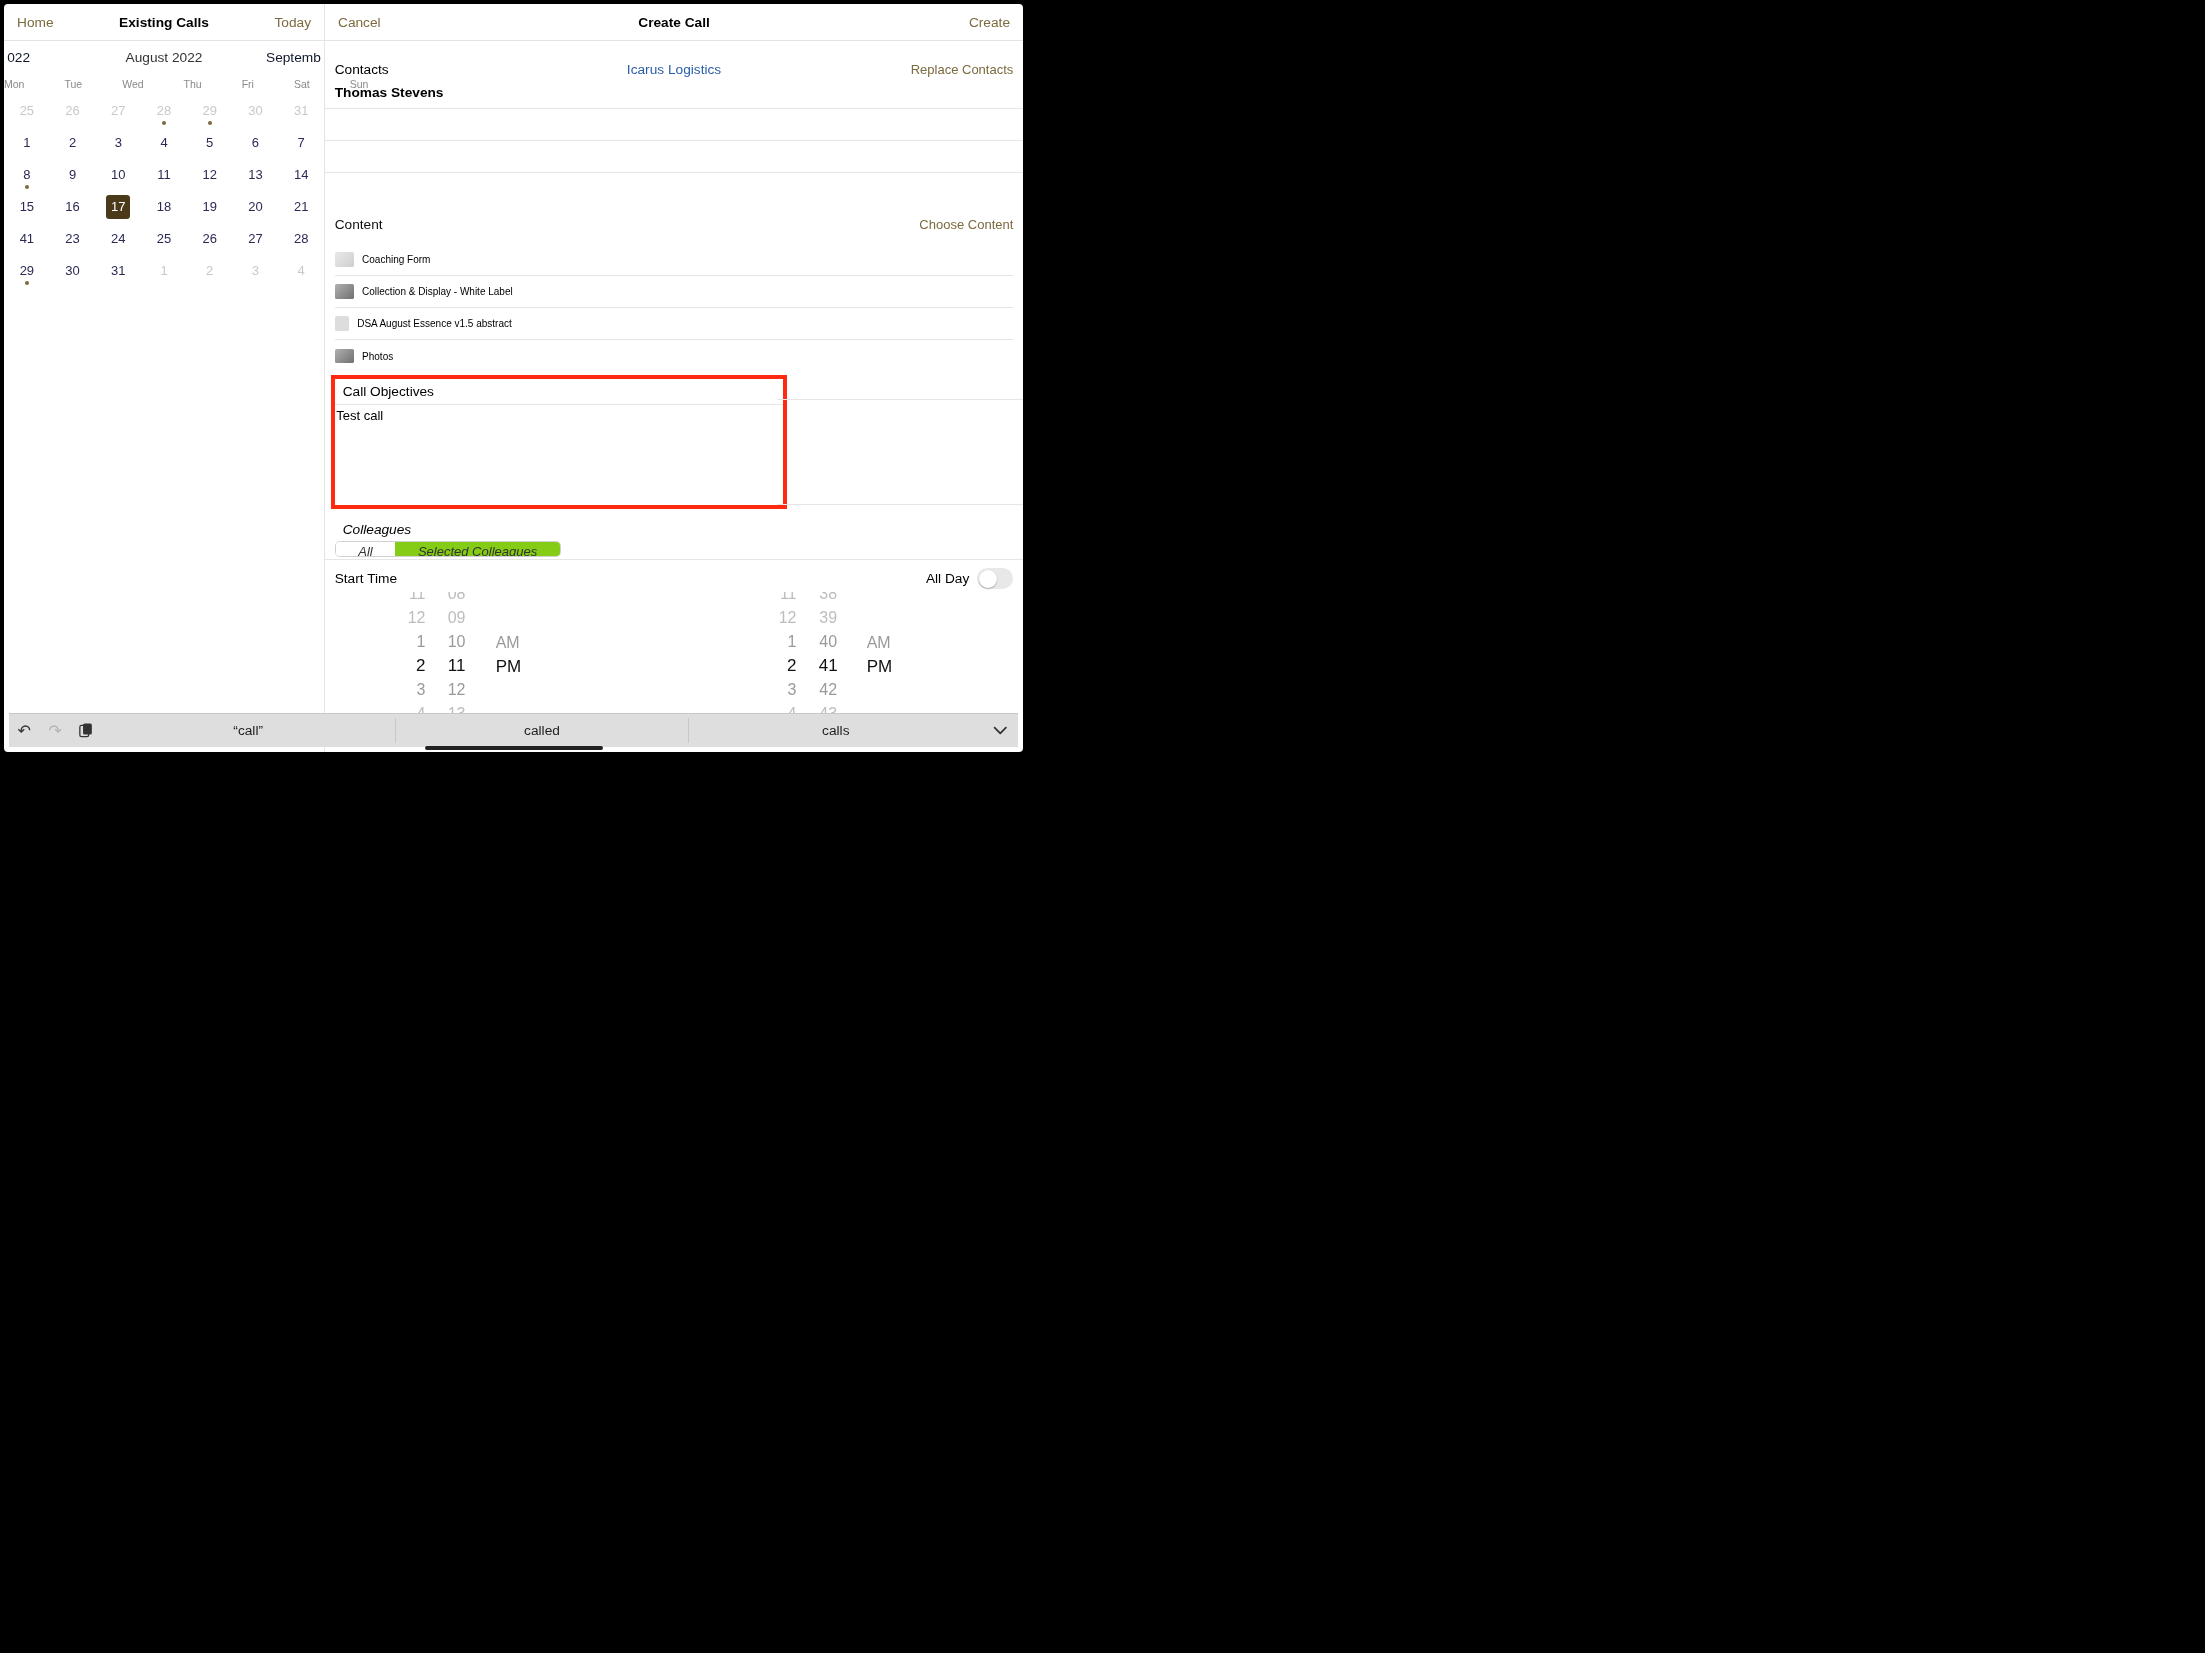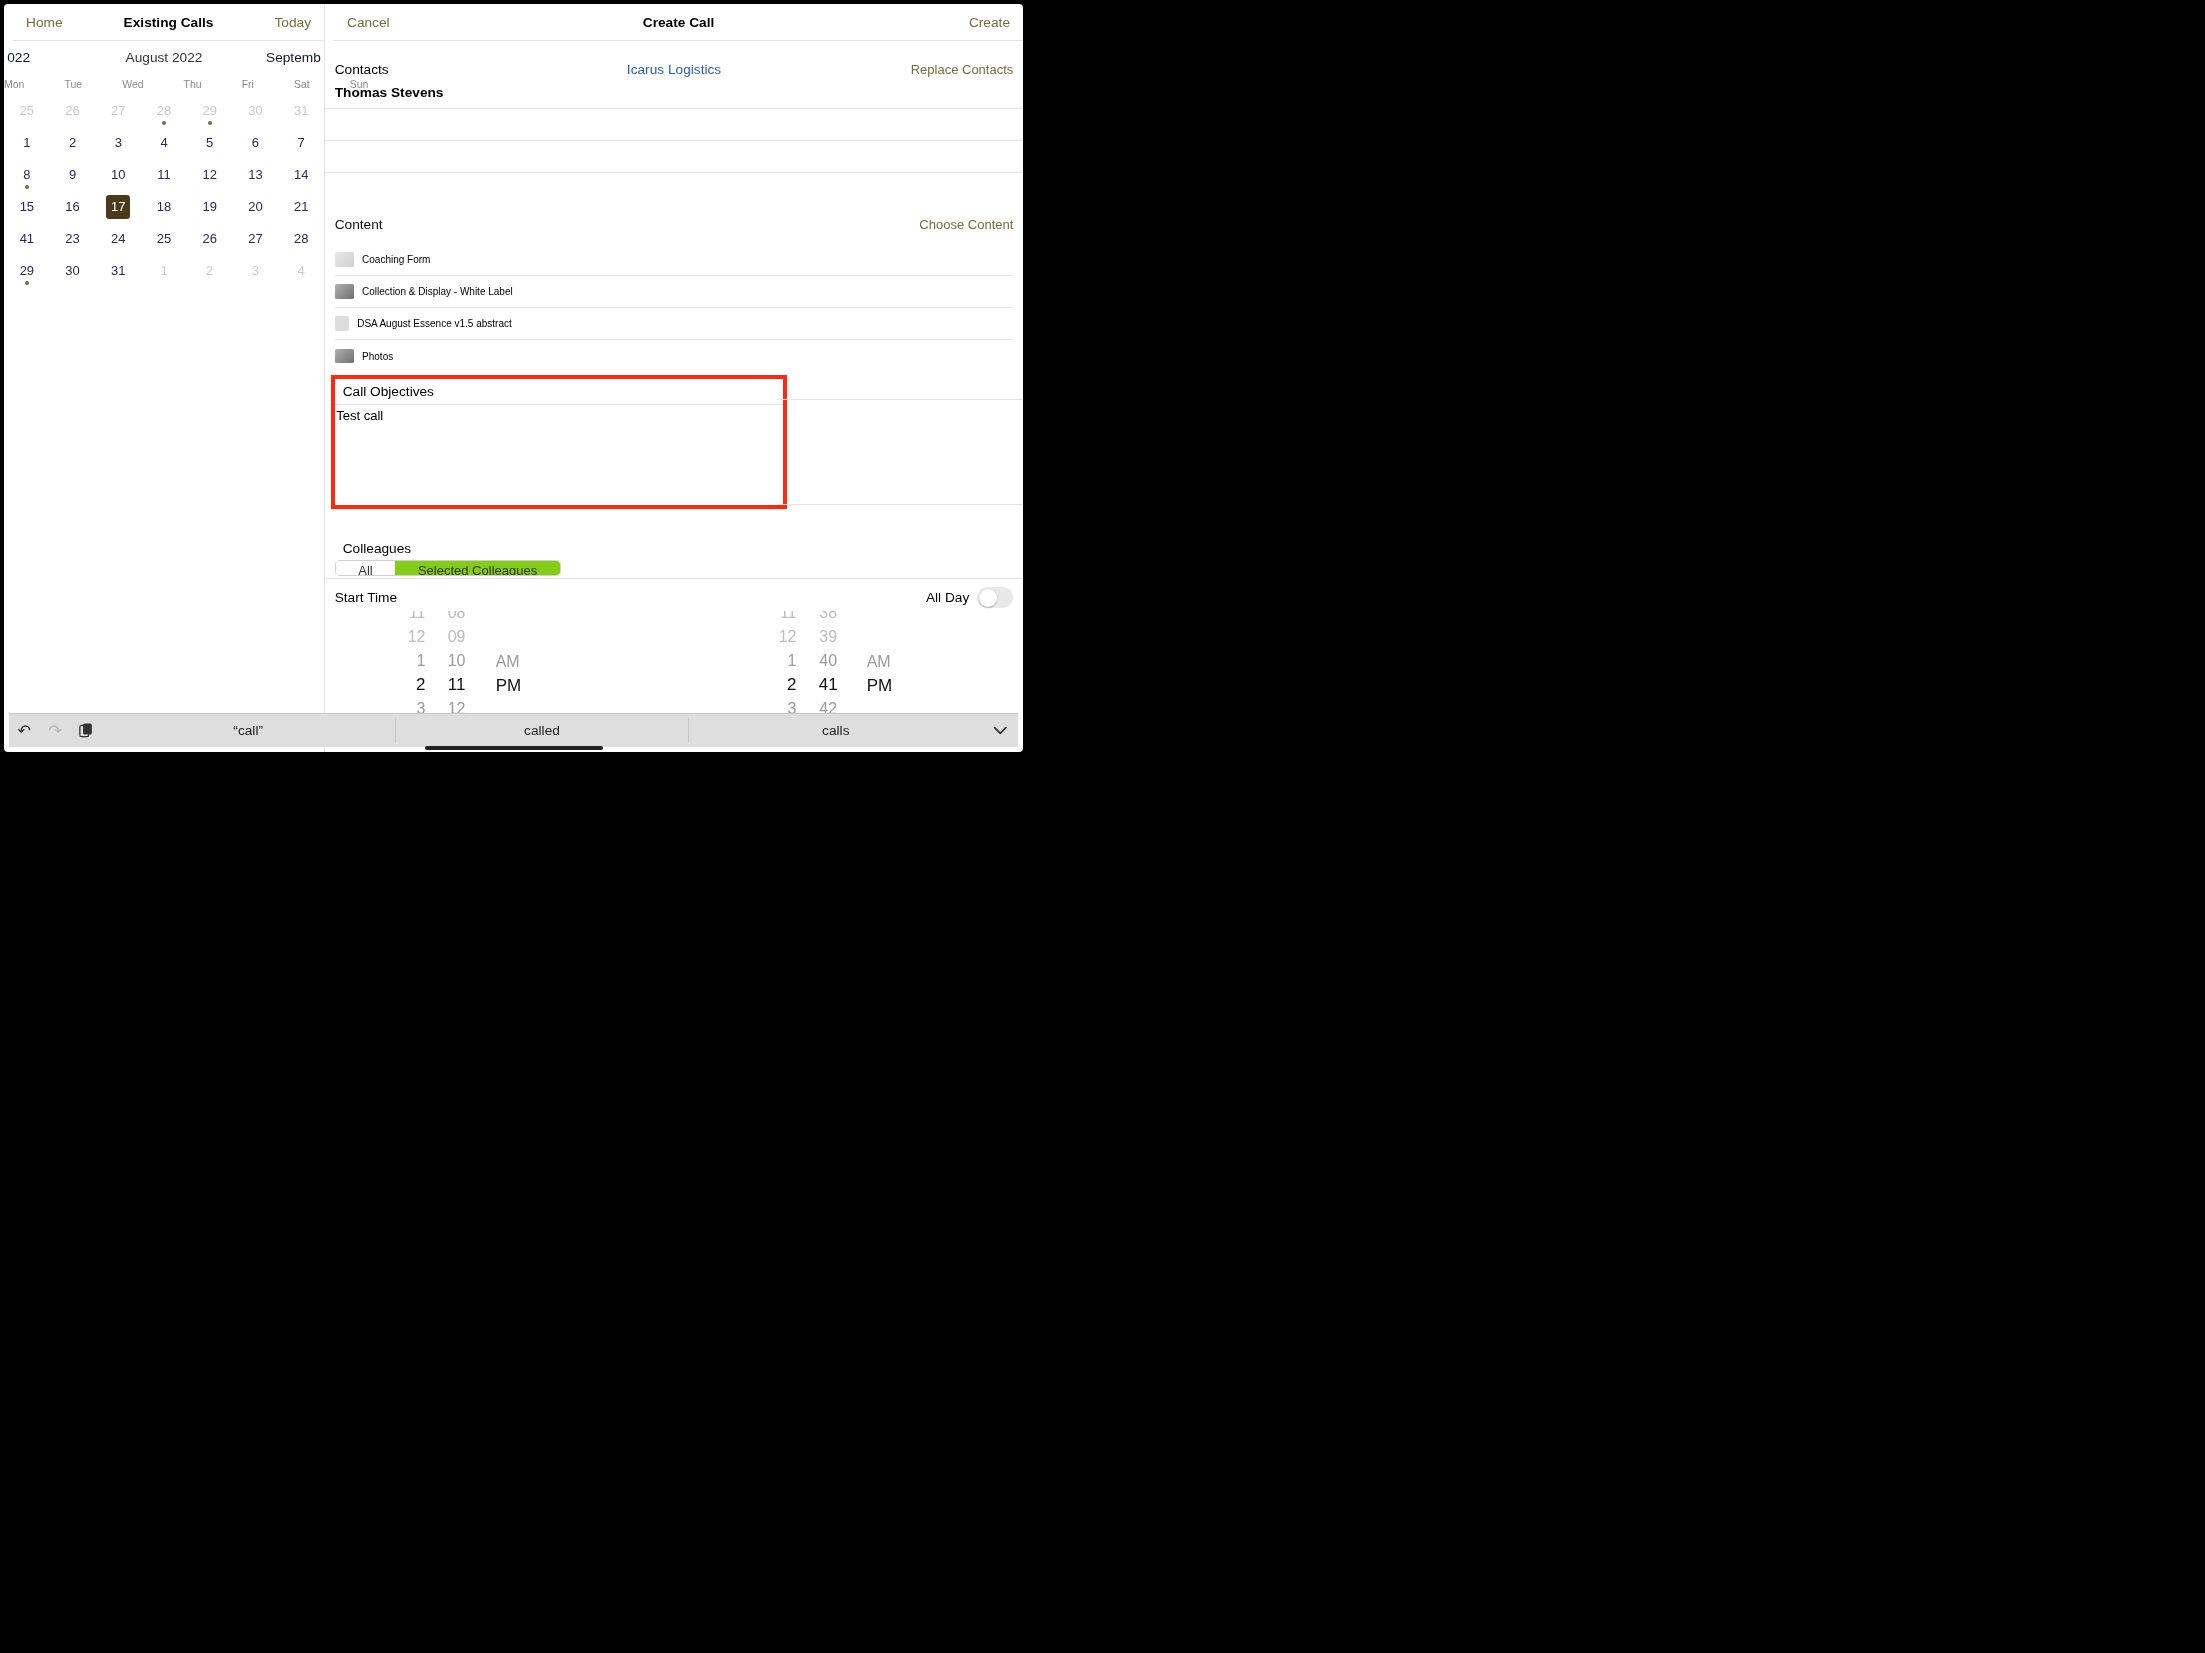--- a/index.html
+++ b/index.html
@@ -2,21 +2,21 @@
 <html style="font-size:13px"><head>
 <meta charset="utf-8">
 <style>
   * { box-sizing: border-box; margin: 0; padding: 0; font-family: -apple-system, BlinkMacSystemFont, "Segoe UI", Helvetica, Arial, sans-serif; }
   html, body { width: 100%; height: 100%; background: #000; }
   .device {
     width: 1027px; height: 756px; background: #fff; border: 4.8px solid #000; border-radius: 8px;
     margin: 0; position: relative; overflow: hidden;
     transform-origin: top left;
   }
-  .topbar { height: 37px; border-bottom: 0.8px solid #e4e4e4; display: flex; align-items: center; position: relative; margin-left: 9px; }
+  .topbar { height: 37px; border-bottom: 0.8px solid #e4e4e4; display: flex; align-items: center; position: relative; }
   .left-pane { width: 321px; height: 100%; float: left; border-right: 0.8px solid #e4e4e4; }
   .right-pane { margin-left: 321px; height: 100%; }
   .topbar .nav-left { color: #7a6a3d; font-size: 13.7px; padding-left: 13px; cursor: pointer; }
   .topbar .nav-center { position: absolute; left: 50%; transform: translateX(-50%); font-weight: 600; font-size: 13.7px; }
   .topbar .nav-right { margin-left: auto; color: #7a6a3d; font-size: 13.7px; padding-right: 13px; cursor: pointer; }
 
   .month-header { height: 32px; display: flex; align-items: center; position: relative; font-size: 13.7px; color: #333; }
   .month-header .prev, .month-header .next { color: #0f172a; font-size: 13.7px; position: absolute; }
   .month-header .prev { left: 3.2px; }
   .month-header .next { right: 3.2px; }
@@ -308,21 +308,21 @@
 
       <div class="section objectives-wrap" style="padding-top:3.2px;">
         <div class="objectives-box">
           <div class="objectives-head">Call Objectives</div>
           <div class="objectives-body">Test call</div>
         </div>
         <div class="objectives-border-ext"></div>
         <div class="objectives-bottom-ext"></div>
       </div>
 
-      <div class="section" style="padding-top:27px;">
+      <div class="section" style="padding-top:8px;font-style:italic;">
         <div style="font-size:13.7px; padding:4.8px 0 4.8px 8px;">Colleagues</div>
         <div class="colleagues-tabs" id="colleague-tabs">
             <div class="tab sel">All</div>
             <div class="tab">Selected Colleagues</div>
           </div>
       </div>
 
       <div class="start-row">
         <div class="title">Start Time</div>
         <div class="right">

